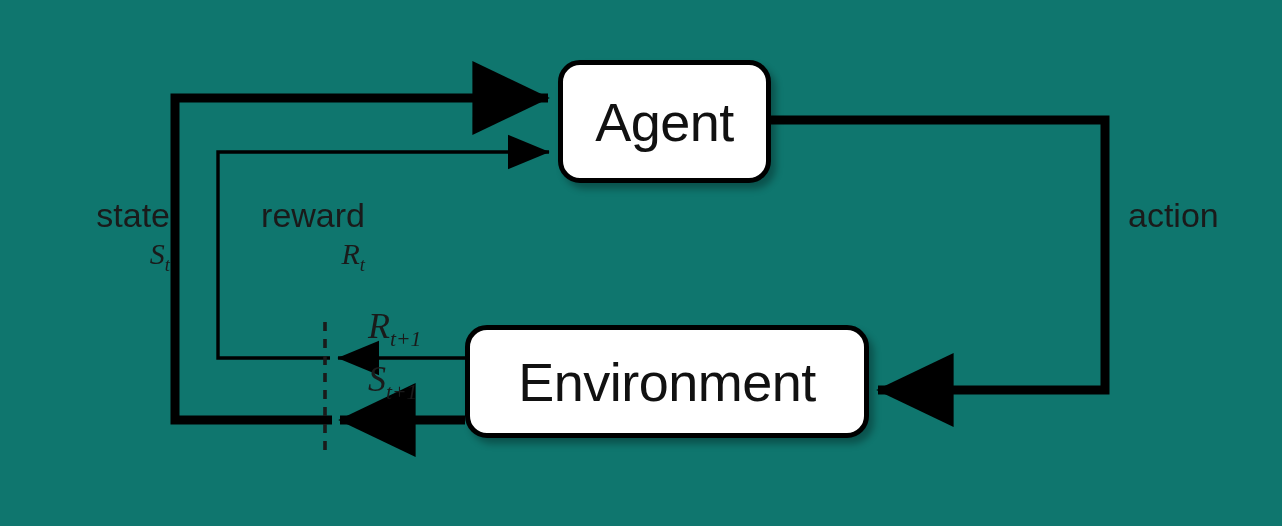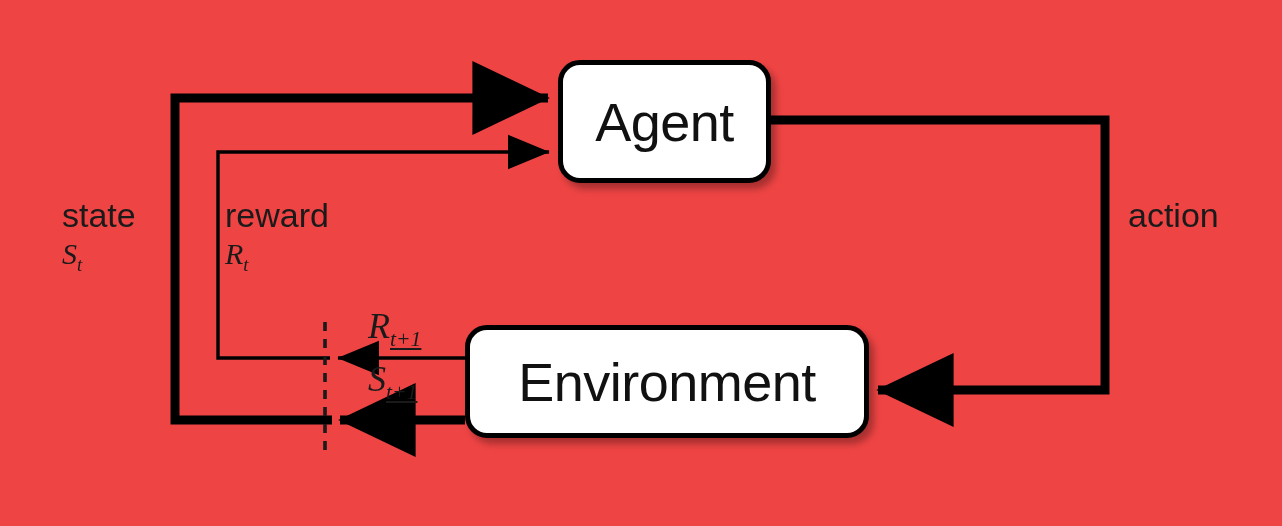--- a/index.html
+++ b/index.html
@@ -4,21 +4,21 @@
 <style>
   html, body {
     margin: 0;
     padding: 0;
     background: #ffffff;
   }
   #canvas {
     position: relative;
     width: 1282px;
     height: 526px;
-    background: #ef4444;
+    background: #0f766e;
     overflow: hidden;
     font-family: "Liberation Sans", sans-serif;
   }
   #diagram-svg {
     position: absolute;
     left: 0;
     top: 0;
     width: 1282px;
     height: 526px;
   }
@@ -48,21 +48,21 @@
     height: 123px;
   }
   #environment-box {
     left: 465px;
     top: 325px;
     width: 404px;
     height: 113px;
   }
   .edge-label {
     position: absolute;
-    text-align: left;
+    text-align: right;
     line-height: 1.05;
     color: #1a1a1a;
     white-space: nowrap;
   }
   .lbl-word {
     display: block;
     font-family: "Liberation Sans", sans-serif;
     font-size: 34px;
   }
   .lbl-sym {
@@ -80,21 +80,20 @@
     position: absolute;
     font-family: "Liberation Serif", serif;
     font-style: italic;
     font-size: 36px;
     color: #1a1a1a;
     white-space: nowrap;
   }
   .inline-sym sub {
     font-size: 0.60em;
     font-style: italic;
-    text-decoration: underline;
   }
   #label-state    { left: 62px;  top: 198px; width: 108px; }
   #label-reward   { left: 225px; top: 198px; width: 140px; }
   #label-action   { left: 1128px; top: 198px; width: 140px; text-align: left; }
   #label-r-next   { left: 368px; top: 305px; }
   #label-s-next   { left: 368px; top: 358px; }
 </style>
 </head>
 <body>
 

